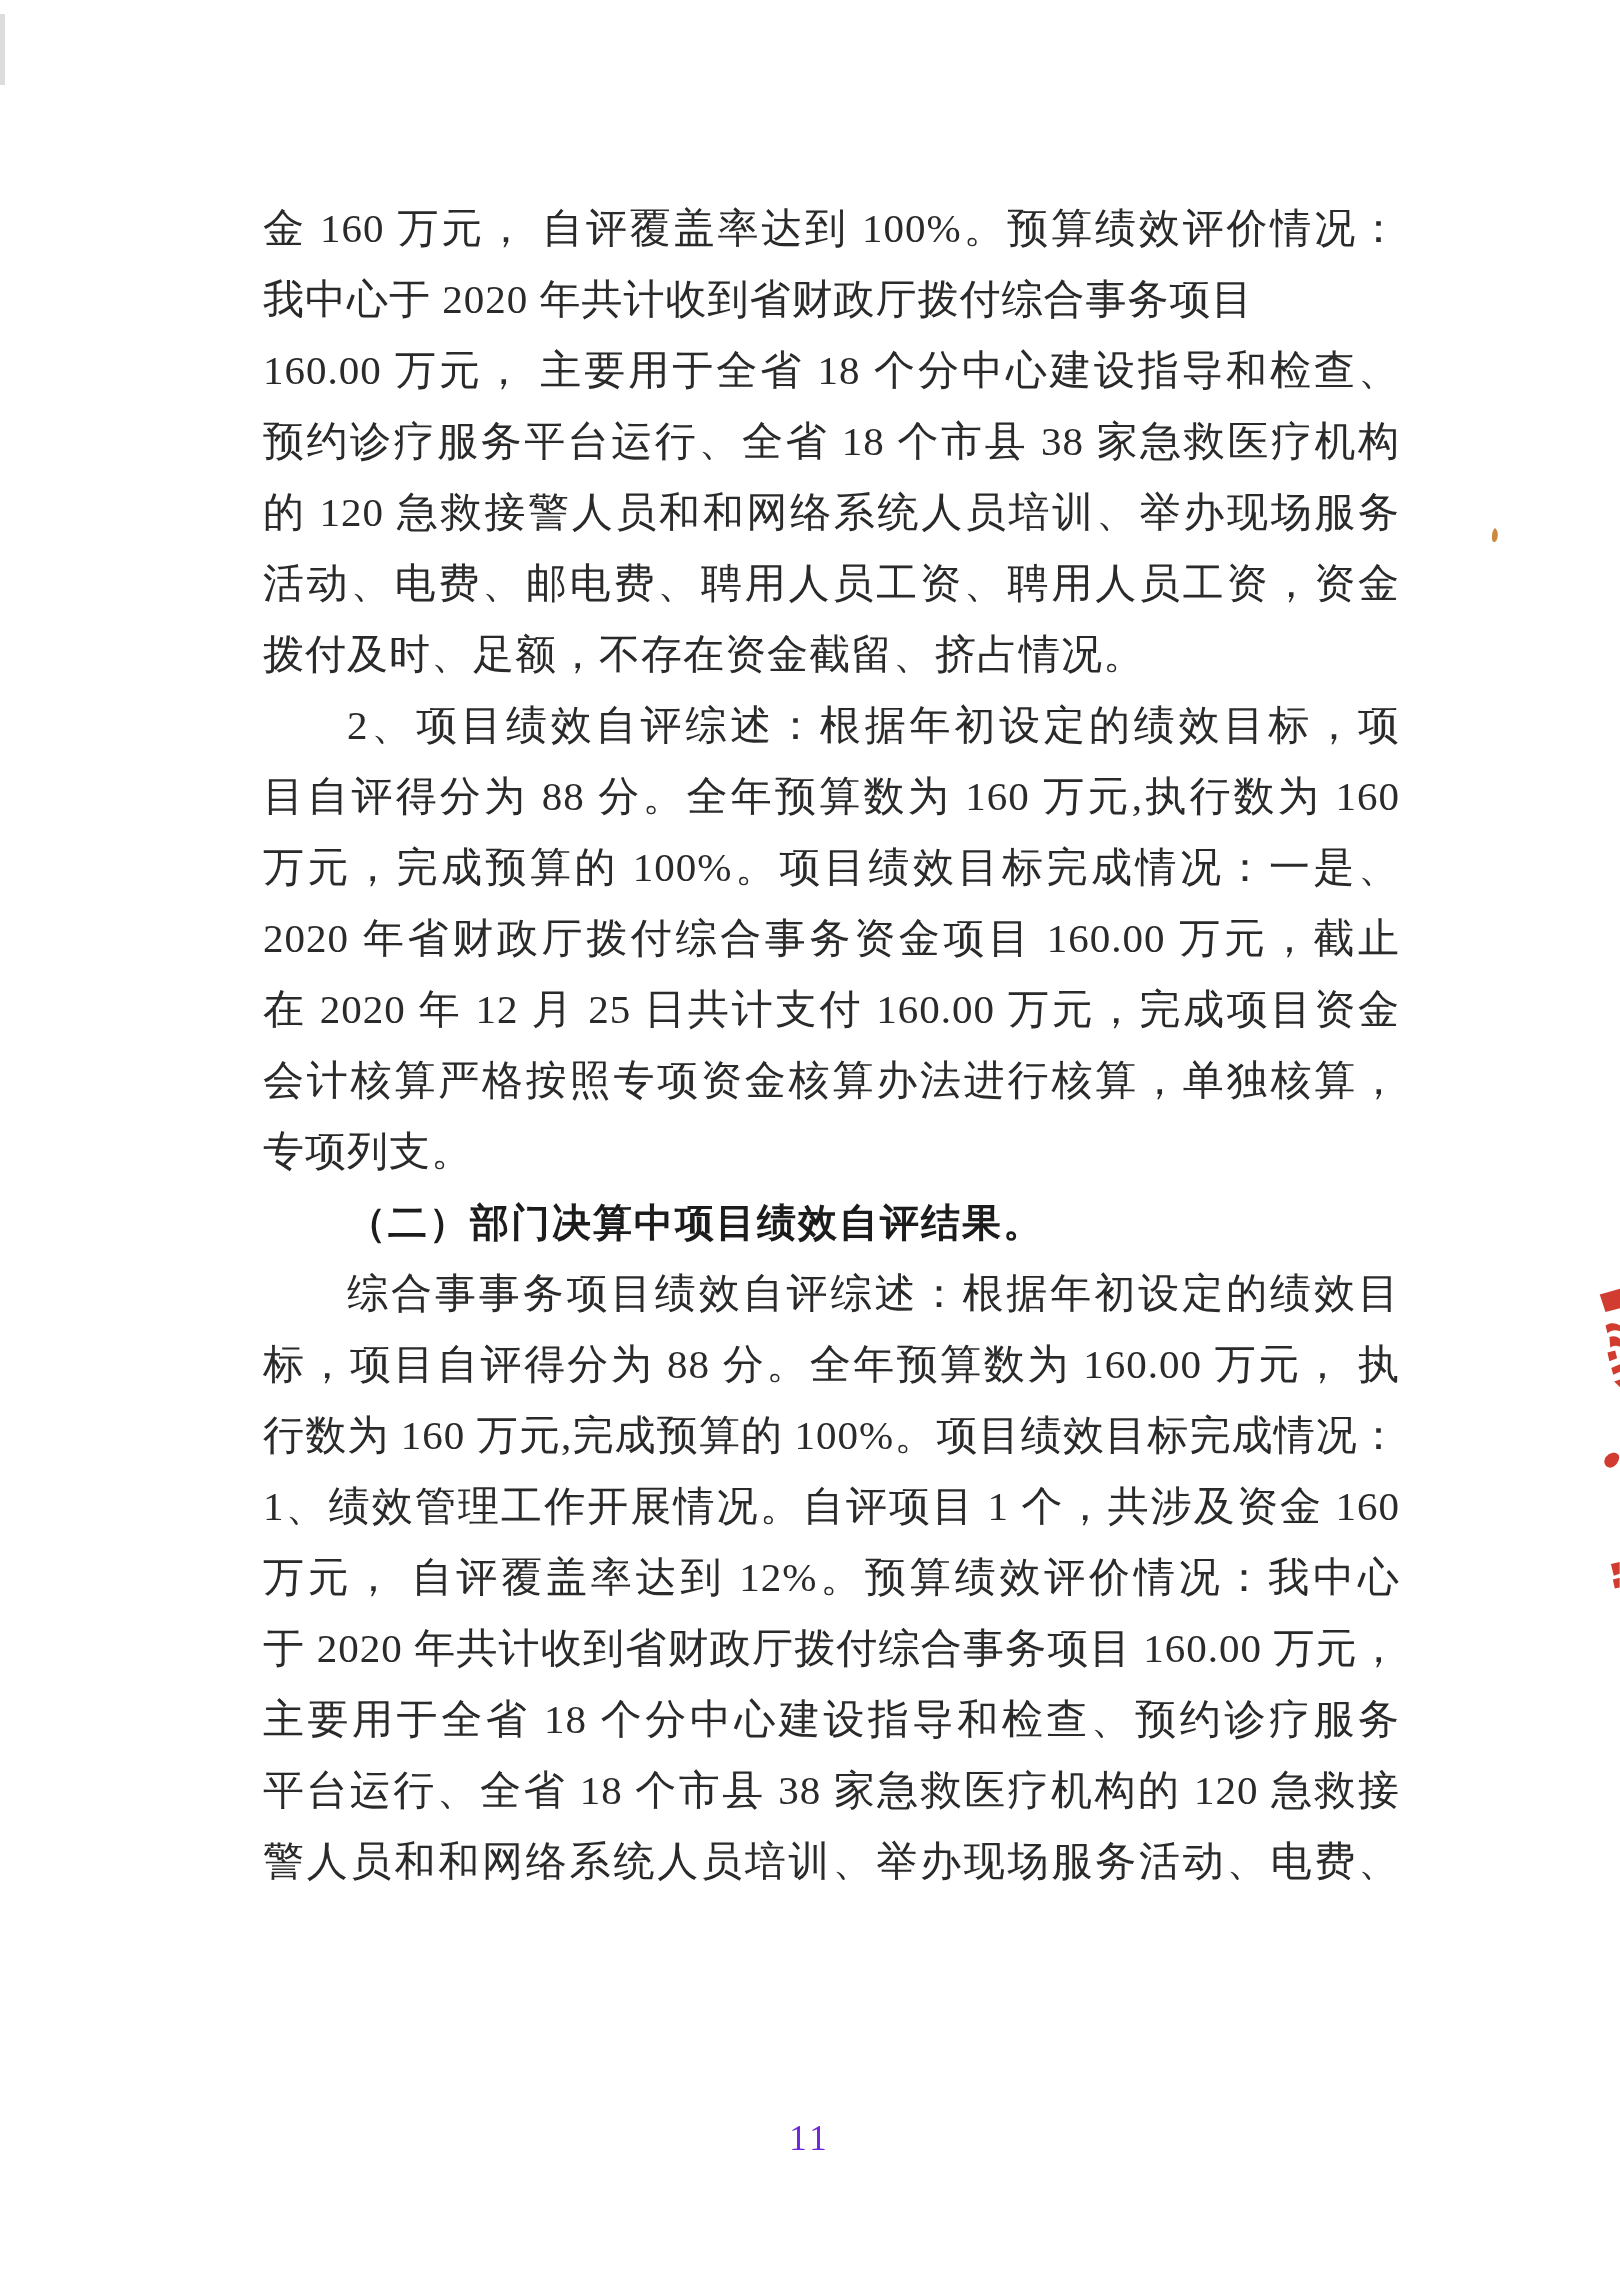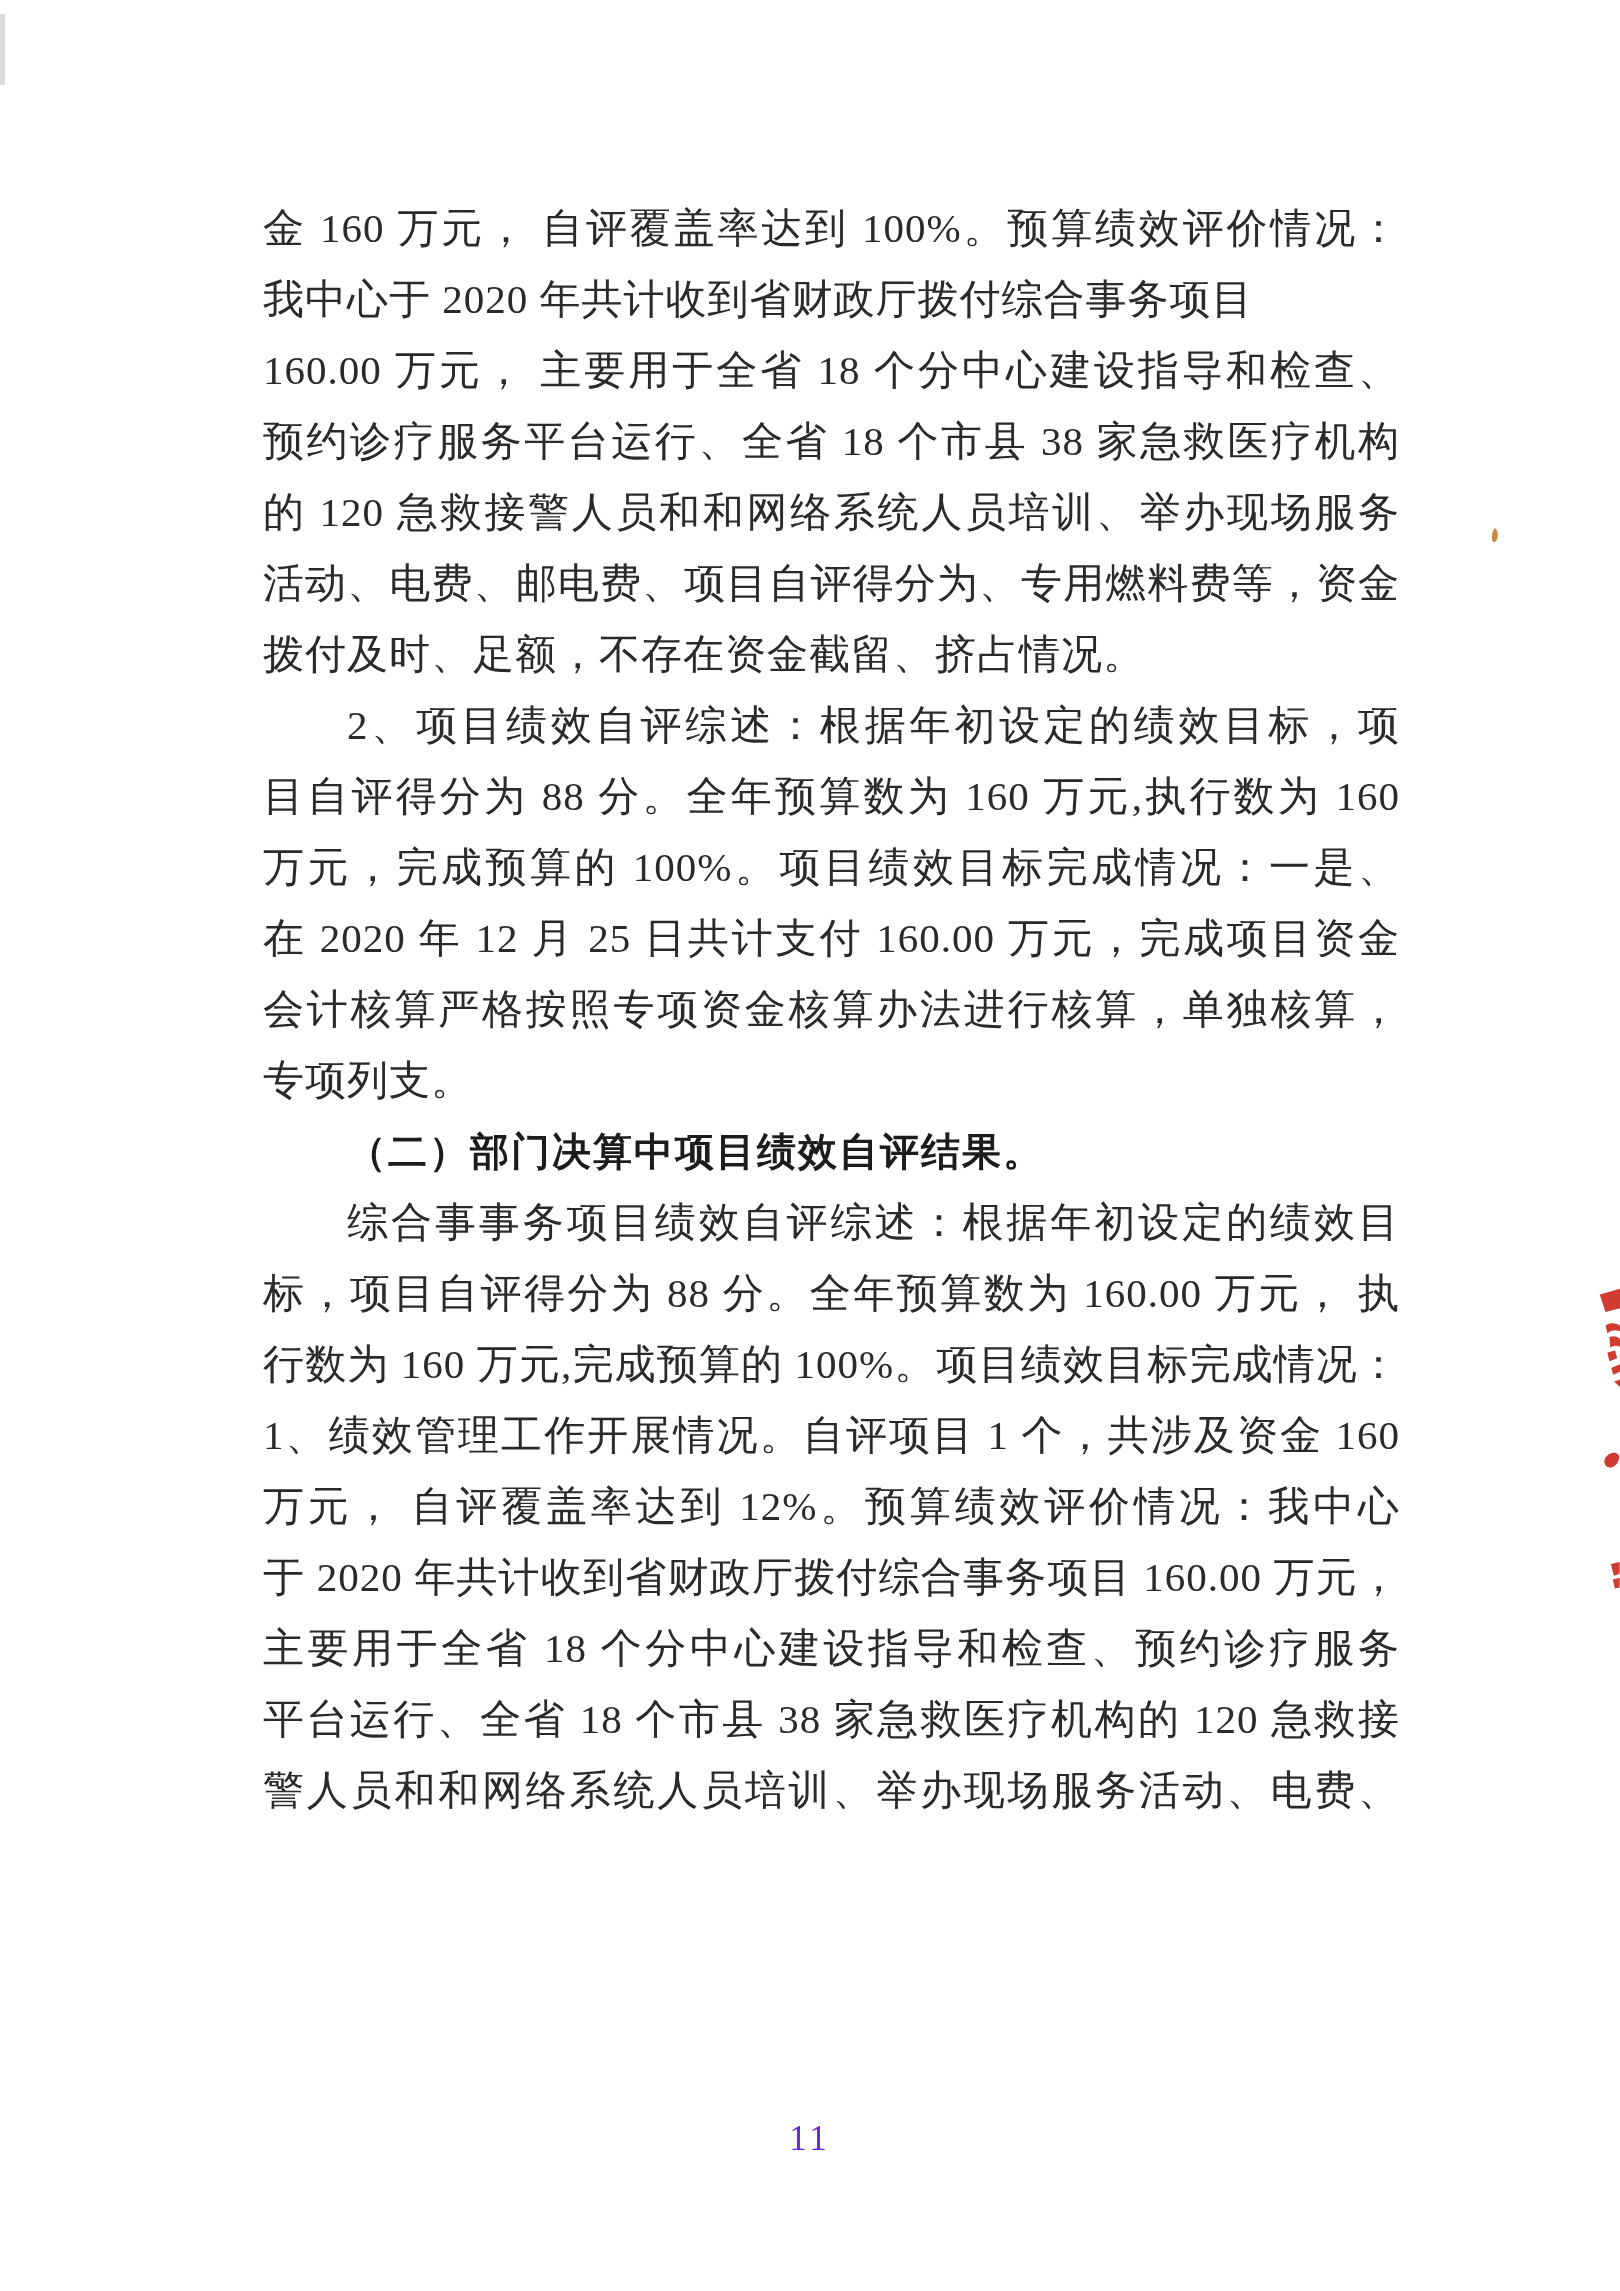--- a/index.html
+++ b/index.html
@@ -69,25 +69,26 @@
 <div class="page">
 
   <div class="scan-edge"></div>
 
   <div class="text-block">
       <div class="line just">金 160 万元， 自评覆盖率达到 100%。预算绩效评价情况：</div>
       <div class="line">我中心于 2020 年共计收到省财政厅拨付综合事务项目</div>
       <div class="line just">160.00 万元， 主要用于全省 18 个分中心建设指导和检查、</div>
       <div class="line just">预约诊疗服务平台运行、全省 18 个市县 38 家急救医疗机构</div>
       <div class="line just">的 120 急救接警人员和和网络系统人员培训、举办现场服务</div>
-      <div class="line just">活动、电费、邮电费、项目自评得分为、专用燃料费等，资金</div>
+      <div class="line just">活动、电费、邮电费、聘用人员工资、聘用人员工资，资金</div>
       <div class="line">拨付及时、足额，不存在资金截留、挤占情况。</div>
       <div class="line indent just">2、项目绩效自评综述：根据年初设定的绩效目标，项</div>
       <div class="line just">目自评得分为 88 分。全年预算数为 160 万元,执行数为 160</div>
       <div class="line just">万元，完成预算的 100%。项目绩效目标完成情况：一是、</div>
+      <div class="line just">2020 年省财政厅拨付综合事务资金项目 160.00 万元，截止</div>
       <div class="line just">在 2020 年 12 月 25 日共计支付 160.00 万元，完成项目资金</div>
       <div class="line just">会计核算严格按照专项资金核算办法进行核算，单独核算，</div>
       <div class="line">专项列支。</div>
       <div class="line indent heading">（二）部门决算中项目绩效自评结果。</div>
       <div class="line indent just">综合事事务项目绩效自评综述：根据年初设定的绩效目</div>
       <div class="line just">标，项目自评得分为 88 分。全年预算数为 160.00 万元， 执</div>
       <div class="line just">行数为 160 万元,完成预算的 100%。项目绩效目标完成情况：</div>
       <div class="line just">1、绩效管理工作开展情况。自评项目 1 个，共涉及资金 160</div>
       <div class="line just">万元， 自评覆盖率达到 12%。预算绩效评价情况：我中心</div>
       <div class="line just">于 2020 年共计收到省财政厅拨付综合事务项目 160.00 万元，</div>

